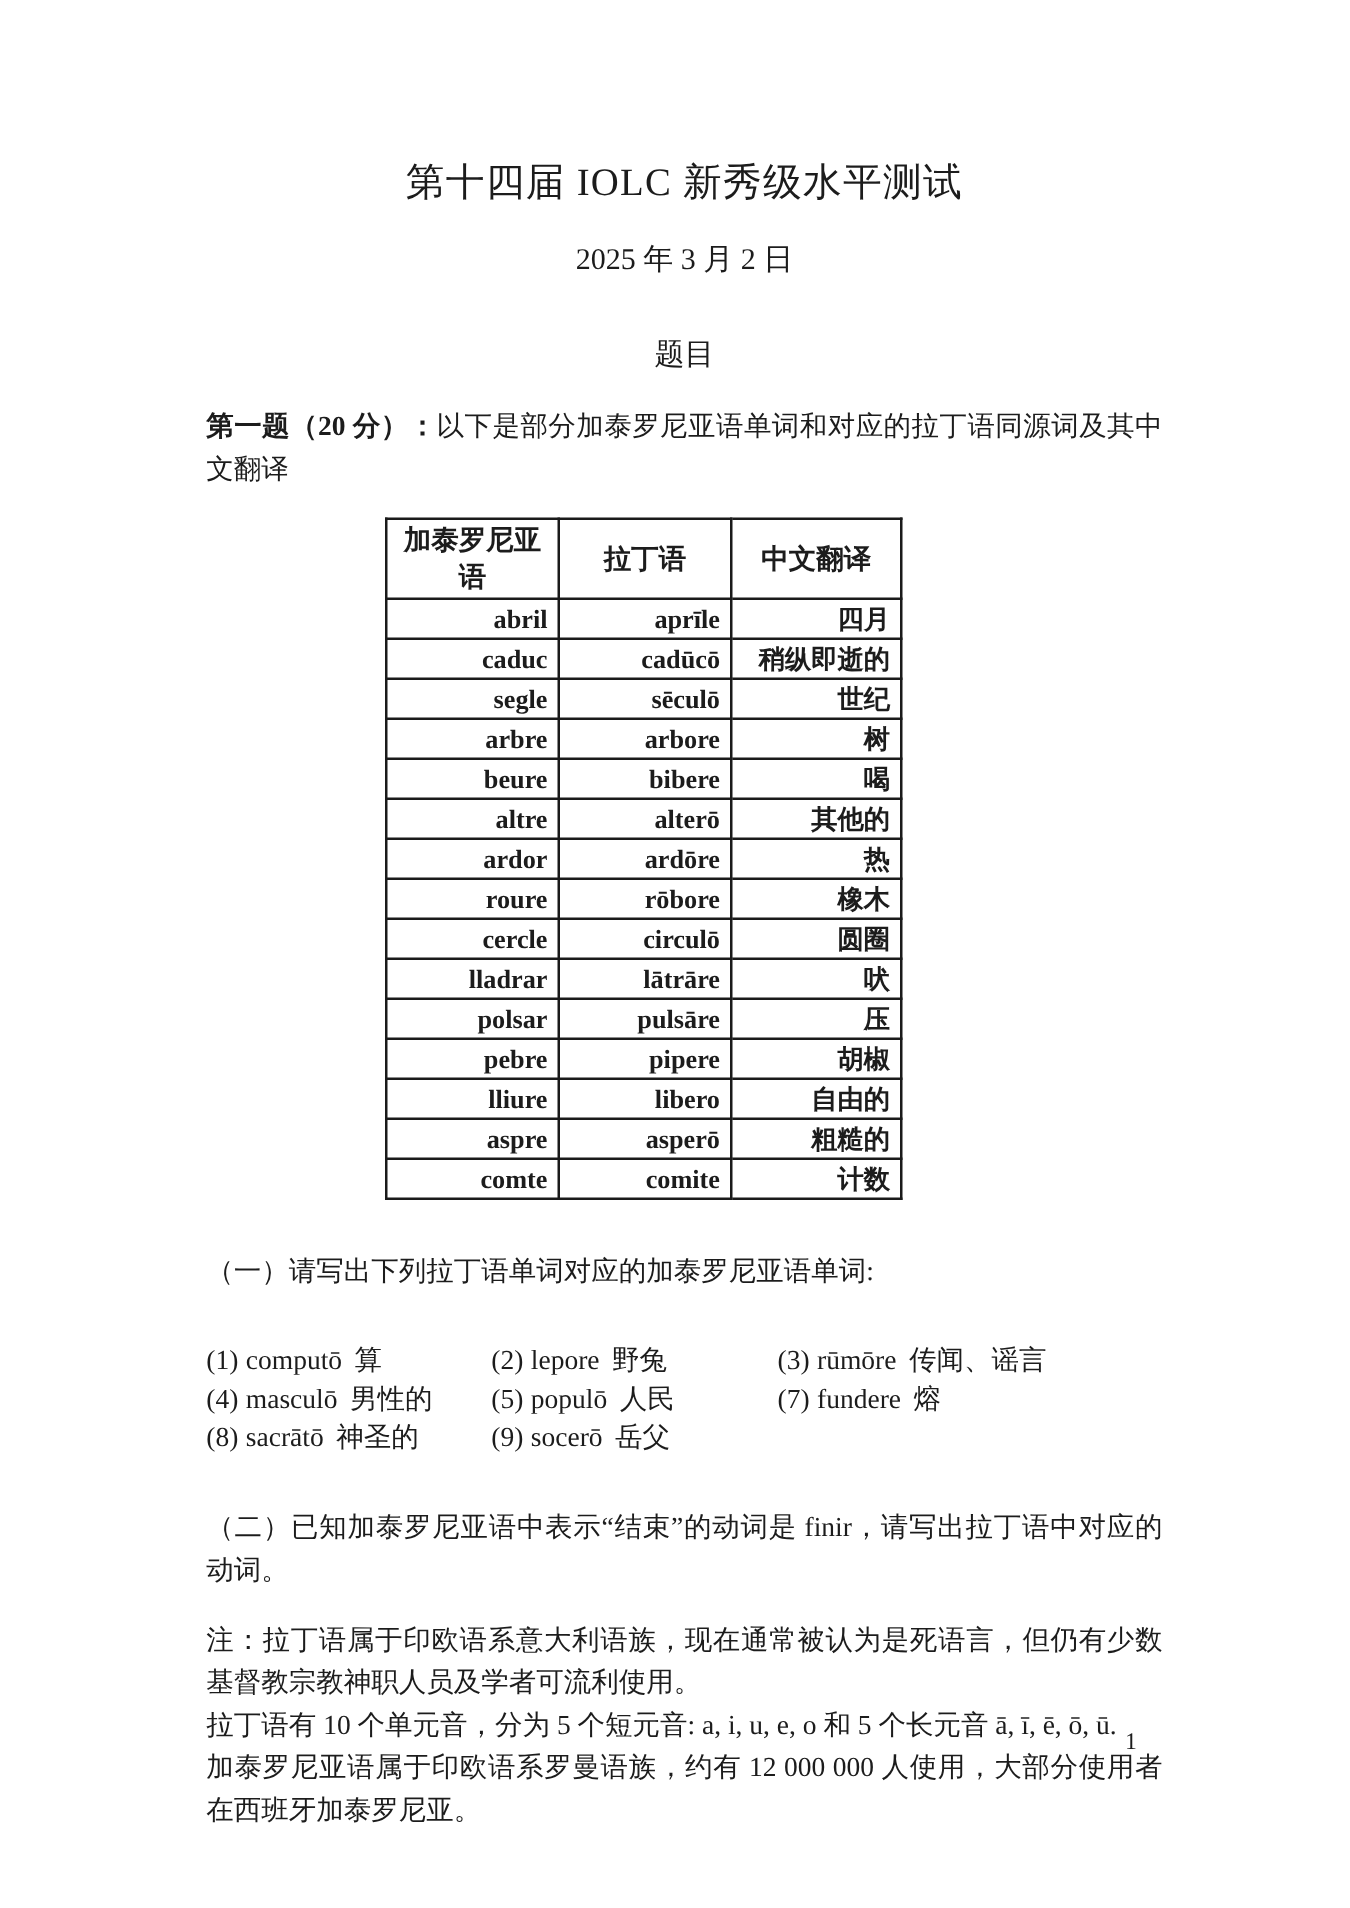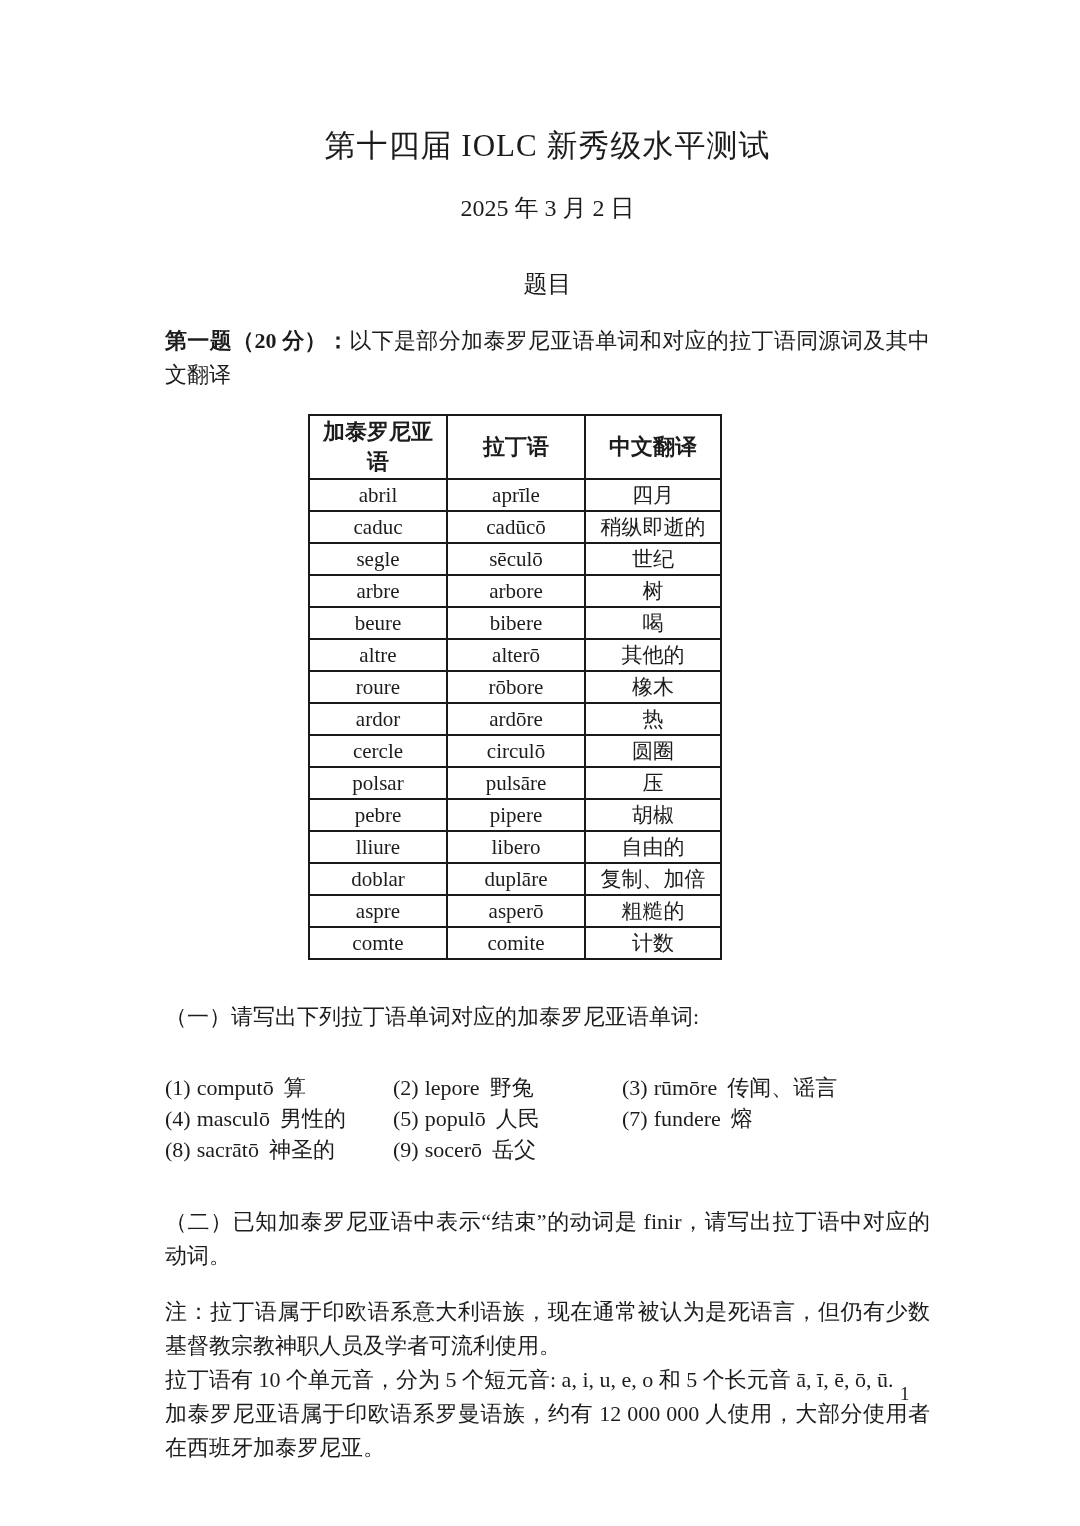--- a/index.html
+++ b/index.html
@@ -59,21 +59,21 @@
     font-size: 21px;
     height: 25px;
     padding: 1px 8px;
     font-weight: normal;
   }
   table.cognates th {
     text-align: center;
     font-weight: bold;
     font-size: 22px;
   }
-  table.cognates td { text-align: center; }
+  table.cognates td { text-align: right; font-weight: bold; }
   .col-cat { width: 138px; }
   .col-lat { width: 138px; }
   .col-zh  { width: 136px; }
   .part-prompt {
     margin-top: 40px;
     font-size: 22px;
     line-height: 34px;
   }
   .vocab-grid {
     margin-top: 38px;
@@ -154,53 +154,53 @@
       <td>beure</td>
       <td>bibere</td>
       <td>喝</td>
     </tr>
     <tr>
       <td>altre</td>
       <td>alterō</td>
       <td>其他的</td>
     </tr>
     <tr>
+      <td>ardor</td>
+      <td>ardōre</td>
+      <td>热</td>
+    </tr>
+    <tr>
       <td>roure</td>
       <td>rōbore</td>
       <td>橡木</td>
     </tr>
     <tr>
-      <td>ardor</td>
-      <td>ardōre</td>
-      <td>热</td>
-    </tr>
-    <tr>
       <td>cercle</td>
       <td>circulō</td>
       <td>圆圈</td>
     </tr>
     <tr>
+      <td>lladrar</td>
+      <td>lātrāre</td>
+      <td>吠</td>
+    </tr>
+    <tr>
       <td>polsar</td>
       <td>pulsāre</td>
       <td>压</td>
     </tr>
     <tr>
       <td>pebre</td>
       <td>pipere</td>
       <td>胡椒</td>
     </tr>
     <tr>
       <td>lliure</td>
       <td>libero</td>
       <td>自由的</td>
-    </tr>
-    <tr>
-      <td>doblar</td>
-      <td>duplāre</td>
-      <td>复制、加倍</td>
     </tr>
     <tr>
       <td>aspre</td>
       <td>asperō</td>
       <td>粗糙的</td>
     </tr>
     <tr>
       <td>comte</td>
       <td>comite</td>
       <td>计数</td>

